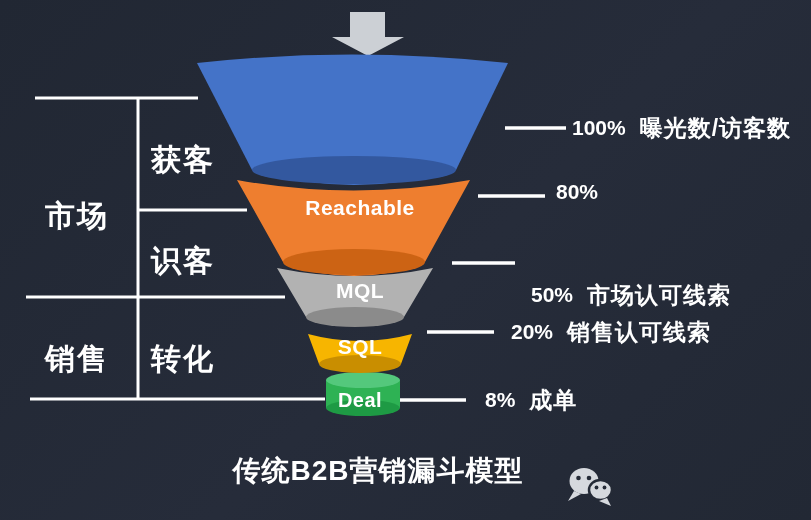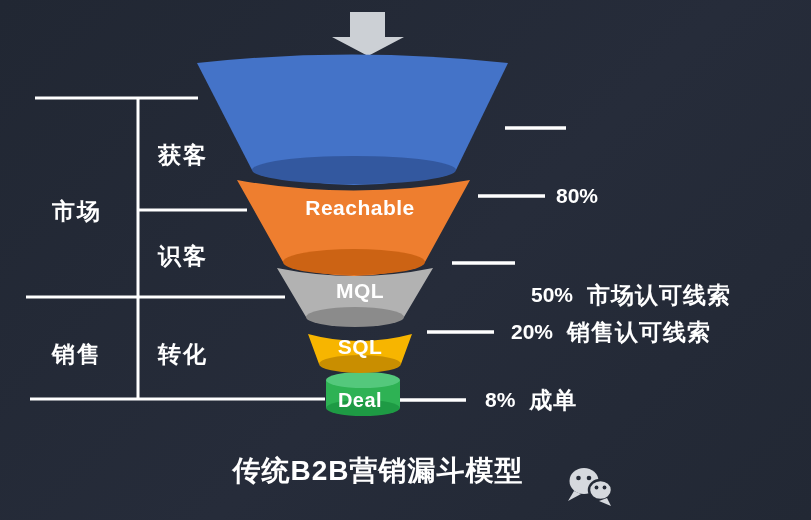--- a/index.html
+++ b/index.html
@@ -5,21 +5,21 @@
   html,body{margin:0;padding:0;}
   body{font-family:"Liberation Sans","DejaVu Sans",sans-serif;}
   .canvas{
     position:relative;width:811px;height:520px;overflow:hidden;
     background:linear-gradient(135deg,#212733 0%,#262c3a 55%,#222834 100%);
   }
   svg.layer{position:absolute;left:0;top:0;}
   .txt{position:absolute;color:#ffffff;font-weight:bold;white-space:nowrap;}
   .center{transform:translateX(-50%);}
   .stage-label{font-size:21px;letter-spacing:.5px;}
-  .left-label{font-size:23px;letter-spacing:2px;}
+  .left-label{font-size:30px;letter-spacing:2px;}
   .mrow{position:absolute;display:flex;align-items:center;gap:14px;height:32px;color:#fff;font-weight:bold;white-space:nowrap;}
   .pct{font-size:21px;}
   .metric{font-size:23px;letter-spacing:1px;}
   .title{font-size:28px;letter-spacing:1px;}
   .brand{position:absolute;color:#d3d7de;font-size:20px;font-weight:400;white-space:nowrap;}
 </style>
 </head>
 <body>
 
 <div class="canvas">
@@ -82,21 +82,25 @@
   <div class="txt center stage-label" style="left:360px;top:279px;">MQL</div>
   <div class="txt center stage-label" style="left:360px;top:335px;">SQL</div>
   <div class="txt center stage-label" style="left:360px;top:389px;font-size:20px;">Deal</div>
 
   <div class="txt center left-label" style="left:77px;top:196px;">市场</div>
   <div class="txt center left-label" style="left:77px;top:339px;">销售</div>
   <div class="txt center left-label" style="left:183px;top:140px;">获客</div>
   <div class="txt center left-label" style="left:183px;top:241px;">识客</div>
   <div class="txt center left-label" style="left:183px;top:339px;">转化</div>
 
-  <div class="mrow" style="left:556px;top:180px;">
+  <div class="mrow" style="left:572px;top:112px;">
+    <span class="pct">100%</span>
+    <span class="metric">曝光数/访客数</span>
+  </div>
+  <div class="mrow" style="left:556px;top:180px;flex-direction:column;">
     <span class="pct">80%</span>
   </div>
   <div class="mrow" style="left:531px;top:247px;margin-top:32px;">
     <span class="pct">50%</span>
     <span class="metric">市场认可线索</span>
   </div>
   <div class="mrow" style="left:511px;top:316px;">
     <span class="pct">20%</span>
     <span class="metric">销售认可线索</span>
   </div>

